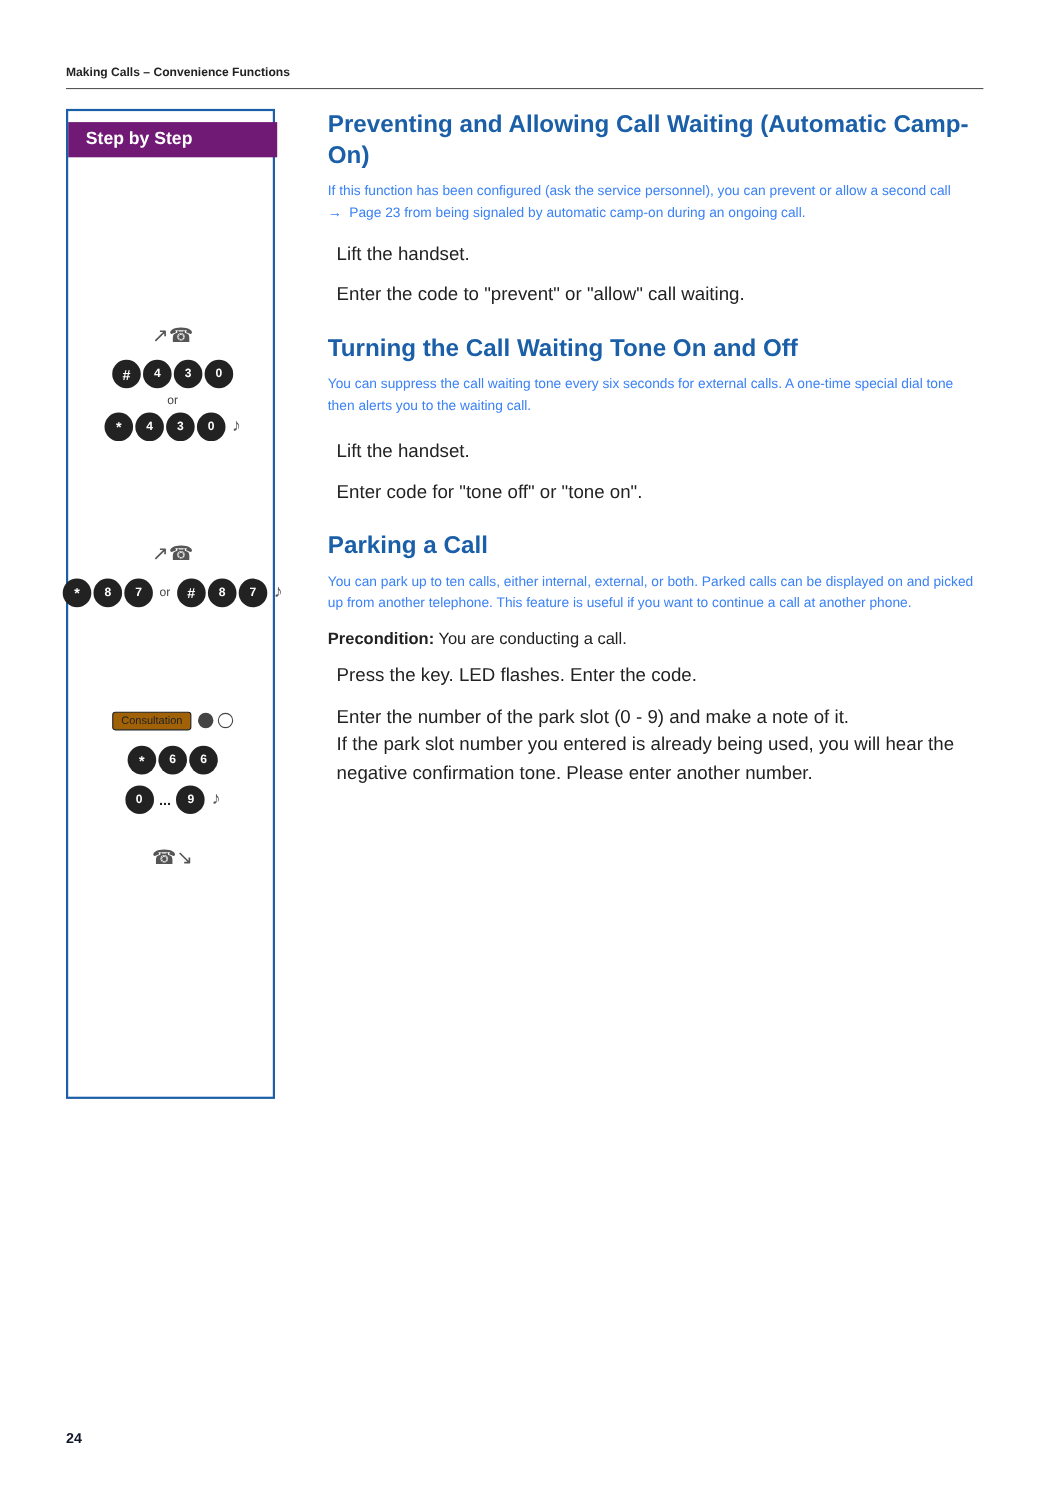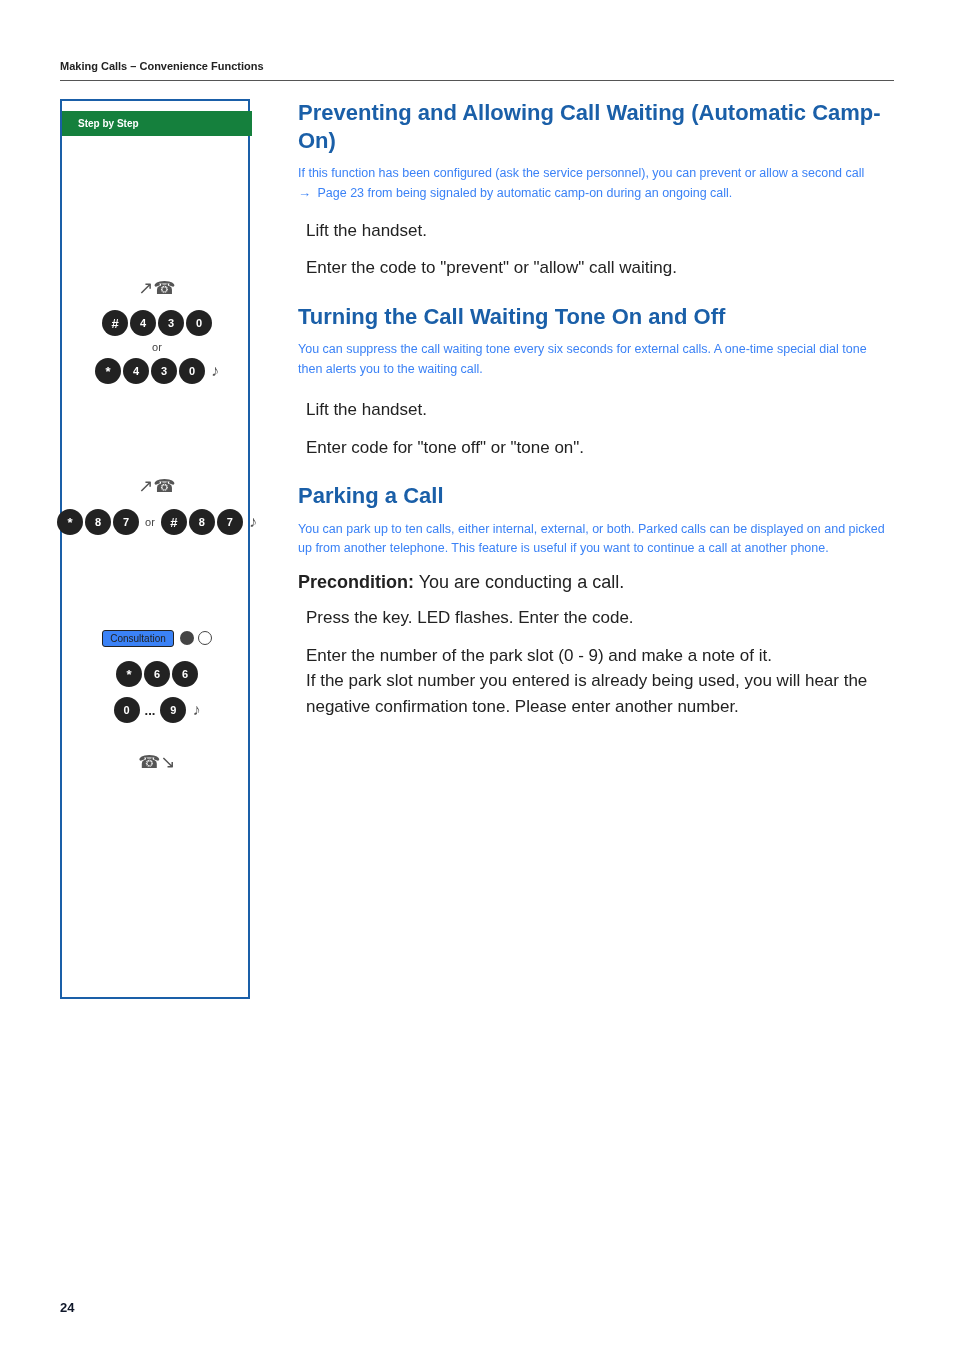--- a/index.html
+++ b/index.html
@@ -30,26 +30,26 @@
     .main-layout {
       display: flex;
       gap: 0;
     }
     .left-col {
       width: 220px;
       flex-shrink: 0;
       padding-right: 20px;
     }
     .step-by-step-box {
-      background: #15803d;
+      background: #701a75;
       color: white;
       font-weight: bold;
-      font-size: 10px;
+      font-size: 16px;
       padding: 7px 16px;
-      margin-bottom: 4px;
+      margin-bottom: 14px;
       display: inline-block;
       width: 190px;
     }
     .step-by-step-border {
       border: 2px solid #1a5fa8;
       width: 190px;
       min-height: 900px;
       padding-top: 10px;
     }
     .right-col {
@@ -118,21 +118,21 @@
     }
     .key-circle.hash {
       font-size: 13px;
     }
     .key-rect {
       border: 1.5px solid #222;
       border-radius: 3px;
       padding: 2px 7px;
       font-size: 10px;
       color: #222;
-      background: #3b82f6;
+      background: #a16207;
       display: flex;
       align-items: center;
       gap: 2px;
     }
     .led-indicator {
       display: inline-flex;
       align-items: center;
       gap: 4px;
     }
     .led-dot {
@@ -157,21 +157,21 @@
     .replace-icon {
       font-size: 18px;
       color: #555;
       display: inline-block;
       transform: scaleX(-1);
     }
     .section-divider {
       margin: 22px 0 14px 0;
     }
     .precondition {
-      font-size: 18px;
+      font-size: 15px;
       margin-bottom: 8px;
     }
     .precondition strong {
       font-weight: bold;
     }
     .page-number {
       position: absolute;
       bottom: 36px;
       left: 60px;
       font-size: 13px;

